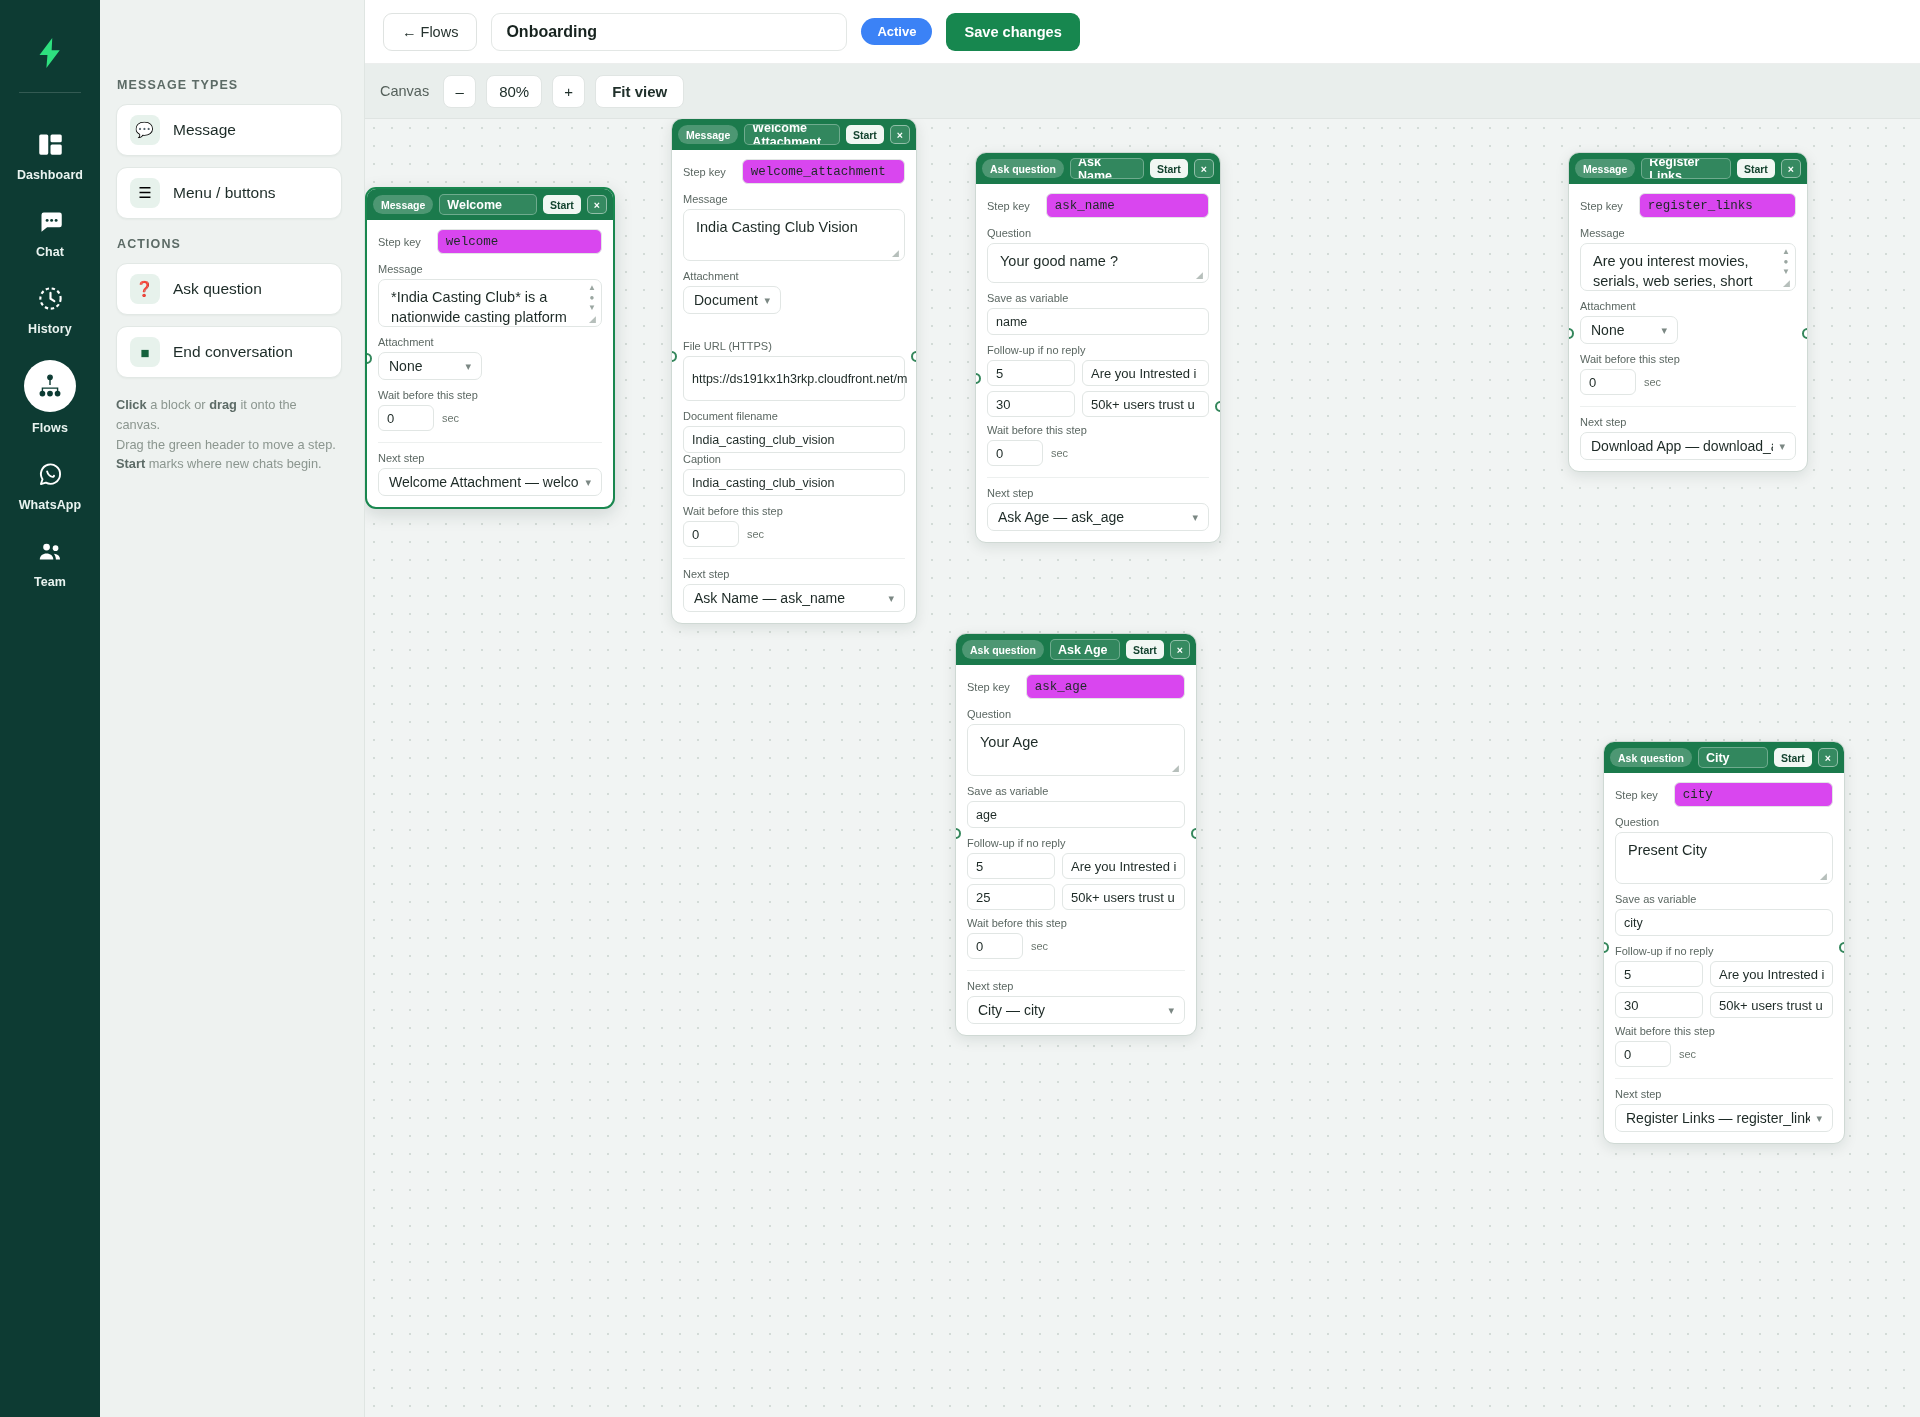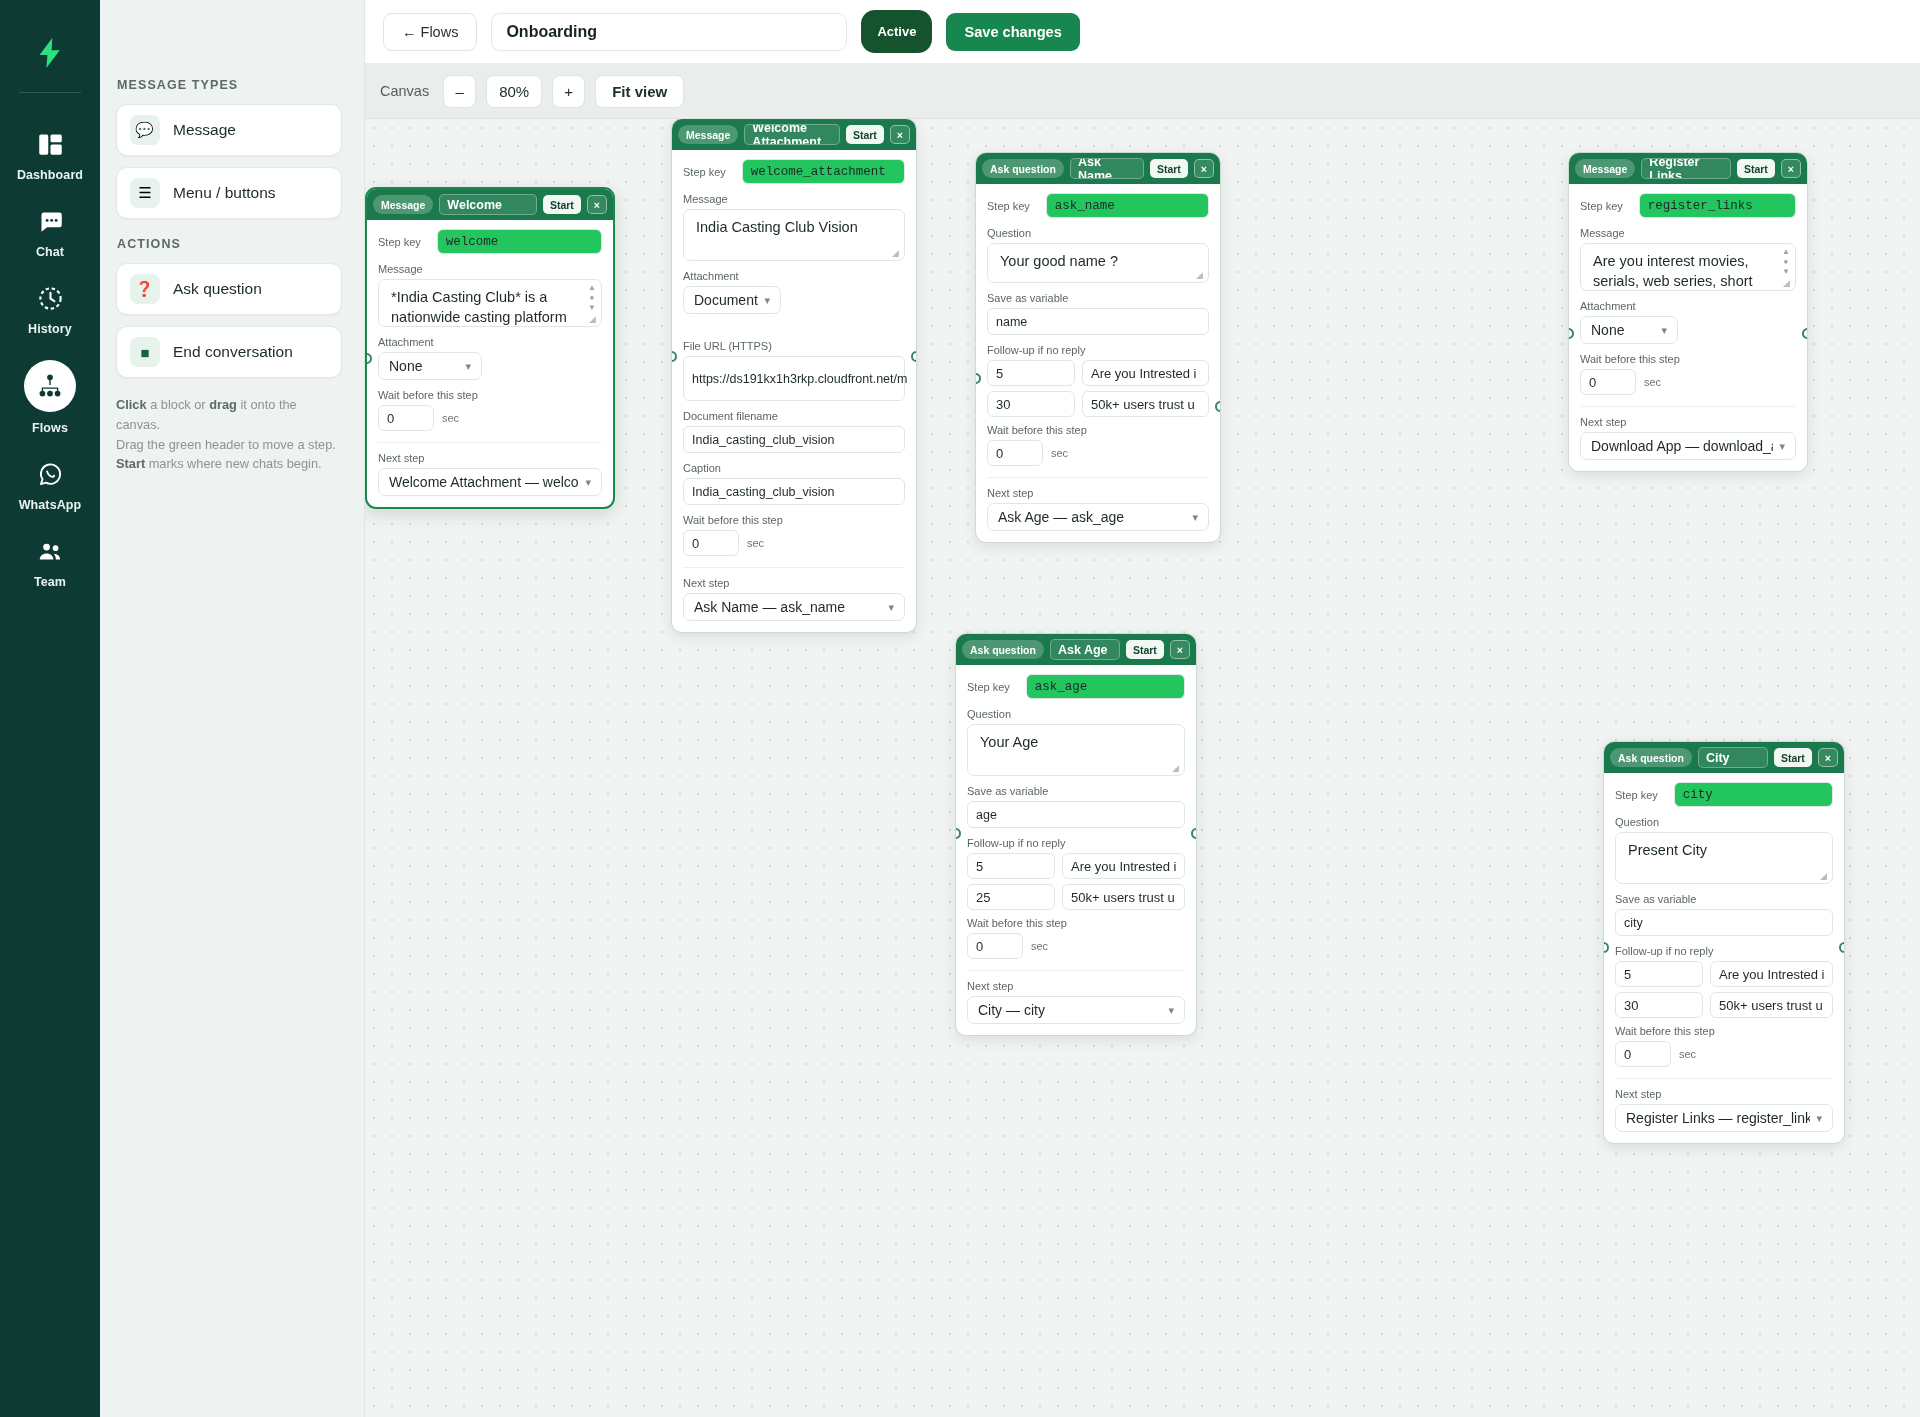--- a/index.html
+++ b/index.html
@@ -71,21 +71,21 @@
     height: 38px; padding: 0 18px; border: 1px solid #dfe3e1; border-radius: 9px;
     background: #fff; font-size: 14.5px; color: #25322e; cursor: pointer;
     display: flex; align-items: center;
   }
   .flow-name {
     height: 38px; width: 356px; border: 1px solid #e3e7e5; border-radius: 9px;
     background: #fff; font-size: 16px; font-weight: 700; color: #17231f;
     padding: 0 14px; display: flex; align-items: center;
   }
   .pill-active {
-    height: 43px; padding: 4px 16px; border-radius: 14px; background: #14532d;
+    height: 27px; padding: 4px 16px; border-radius: 14px; background: #3b82f6;
     color: #fff; font-size: 13px; font-weight: 700;
     display: flex; align-items: center; cursor: pointer;
   }
   .top-hint { flex: 1; text-align: center; font-size: 14.6px; color: #55605b; }
   .save-btn {
     height: 38px; padding: 0 18px; border-radius: 9px; background: #17874f;
     color: #fff; font-size: 14.6px; font-weight: 600; cursor: pointer;
     display: flex; align-items: center;
   }
   .canvasbar {
@@ -141,21 +141,21 @@
   }
   .nbtn.close {
     background: rgba(255,255,255,.12); border: 1px solid rgba(255,255,255,.45);
     color: #fff; font-weight: 600; padding: 0 6px;
   }
   .nbody { padding: 9px 11px 11px; }
   .fl { font-size: 11px; color: #5b6762; margin-bottom: 4px; display: block; }
   .fl.inline { display: inline-block; margin: 0 8px 0 0; vertical-align: middle; }
   .inp {
     width: 100%; height: 25px; border: 1px solid #e1e6e4; border-radius: 6px;
-    background: #22c55e; font-size: 12.5px; color: #1d2a26; padding: 0 8px;
+    background: #d946ef; font-size: 12.5px; color: #1d2a26; padding: 0 8px;
     display: flex; align-items: center; font-family: "Liberation Mono", monospace;
   }
   .inp.plain { background: #fff; font-family: "Liberation Sans", sans-serif; }
   .row { display: flex; align-items: center; gap: 8px; }
   .ta {
     position: relative; width: 100%; border: 1px solid #e1e6e4; border-radius: 7px;
     background: #fff; font-size: 14.5px; color: #1d2a26; padding: 7px 18px 7px 12px;
     line-height: 1.38; overflow: hidden;
   }
   .ta .resize {
@@ -406,21 +406,21 @@
             </div>
             <span class="fl" style="margin-top:9px">Attachment</span>
             <div class="sel" style="width:98px">
               <span class="v">Document</span>
               <span class="chev">▾</span>
             </div>
             <span class="fl" style="margin-top:26px">File URL (HTTPS)</span>
             <div class="inp plain" style="height:45px">https://ds191kx1h3rkp.cloudfront.net/m</div>
             <span class="fl" style="margin-top:9px">Document filename</span>
             <div class="inp plain" style="height:27px">India_casting_club_vision</div>
-            <span class="fl" style="margin-top:9px">Caption</span>
+            <span class="fl" style="">Caption</span>
             <div class="inp plain" style="height:27px">India_casting_club_vision</div>
             <span class="fl" style="margin-top:9px">Wait before this step</span>
             <div class="row">
               <span class="secbox">0</span>
               <span class="unit">sec</span>
             </div>
             <div class="nextwrap">
               <span class="fl">Next step</span>
               <div class="sel">
                 <span class="v">Ask Name — ask_name</span>

